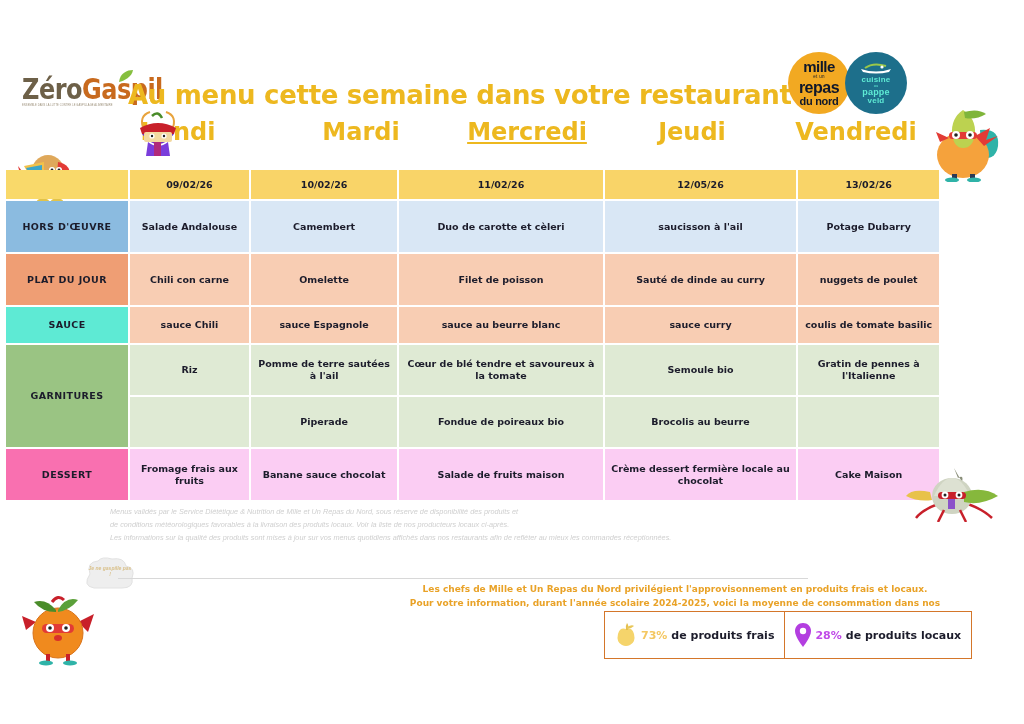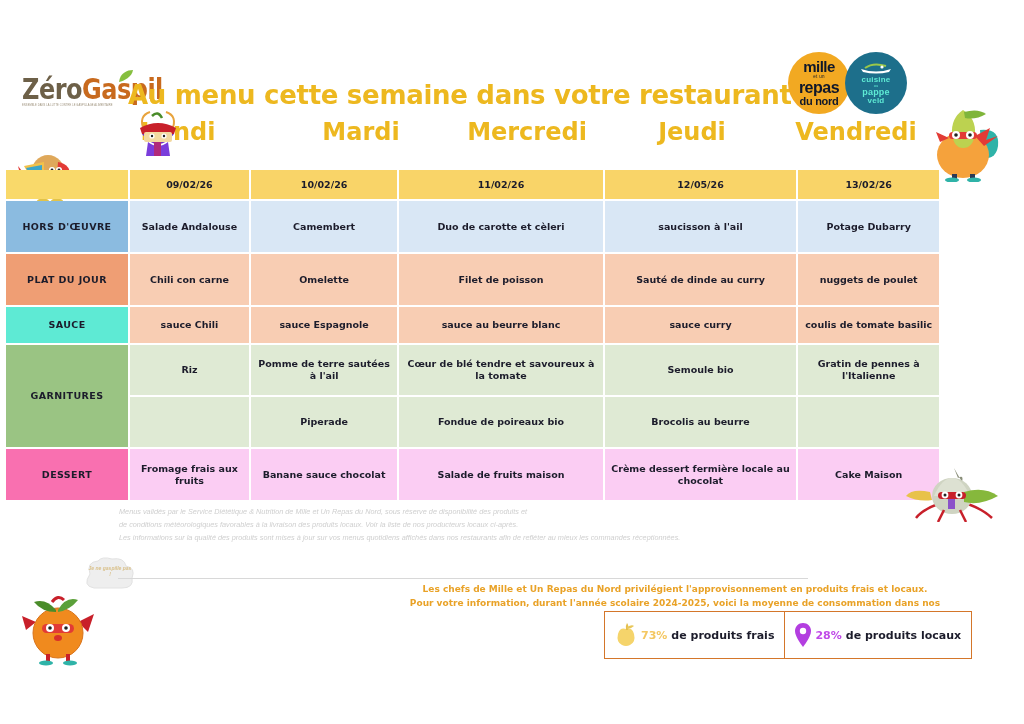--- a/index.html
+++ b/index.html
@@ -94,21 +94,21 @@
   .rh-dessert{background:#f970b0;margin-left:40px;}
 
   .c-hors{background:#d9e7f5;height:47px;}
   .c-plat{background:#f8cdb3;height:47px;}
   .c-sauce{background:#f8cdb3;height:32px;}
   .c-garn{background:#dfead4;height:46px;}
   .c-dessert{background:#fbcdf3;height:47px;}
 
   
   .disclaimer{
-    position:absolute;left:119px;top:506px;width:790px;
+    position:absolute;left:110px;top:506px;width:790px;
     font-family:"Liberation Sans", sans-serif;
     font-style:italic;font-size:7.3px;color:#cfcfcf;
     line-height:1.75;
   }
 
   
   .bubble-line{
     position:absolute;left:118px;top:578px;width:690px;height:1px;background:#d8d8d8;
   }
   .thought-bubble{position:absolute;left:78px;top:556px;width:60px;height:40px;}
@@ -157,21 +157,21 @@
   </div>
   <svg class="leaf" viewBox="0 0 16 14">
     <path d="M15 0 C9 0 2 3 1 12 C6 11 14 7 15 0 Z" fill="#86bf3f"></path>
   </svg>
 
   <div class="main-title">Au menu cette semaine dans votre restaurant</div>
 
   <div class="daybar">
     <div class="day" style="left:118px;width:120px;">Lundi</div>
     <div class="day" style="left:282px;width:158px;">Mardi</div>
-    <div class="day" style="left:447px;width:160px;">Mercredi</div>
+    <div class="day" style="left:447px;width:160px;text-decoration:underline;">Mercredi</div>
     <div class="day" style="left:612px;width:160px;">Jeudi</div>
     <div class="day" style="left:776px;width:160px;">Vendredi</div>
   </div>
 
   <div class="logo-mille">
     <div class="l1">mille</div>
     <div class="l2">et un</div>
     <div class="l3">repas</div>
     <div class="l4">du nord</div>
   </div>

